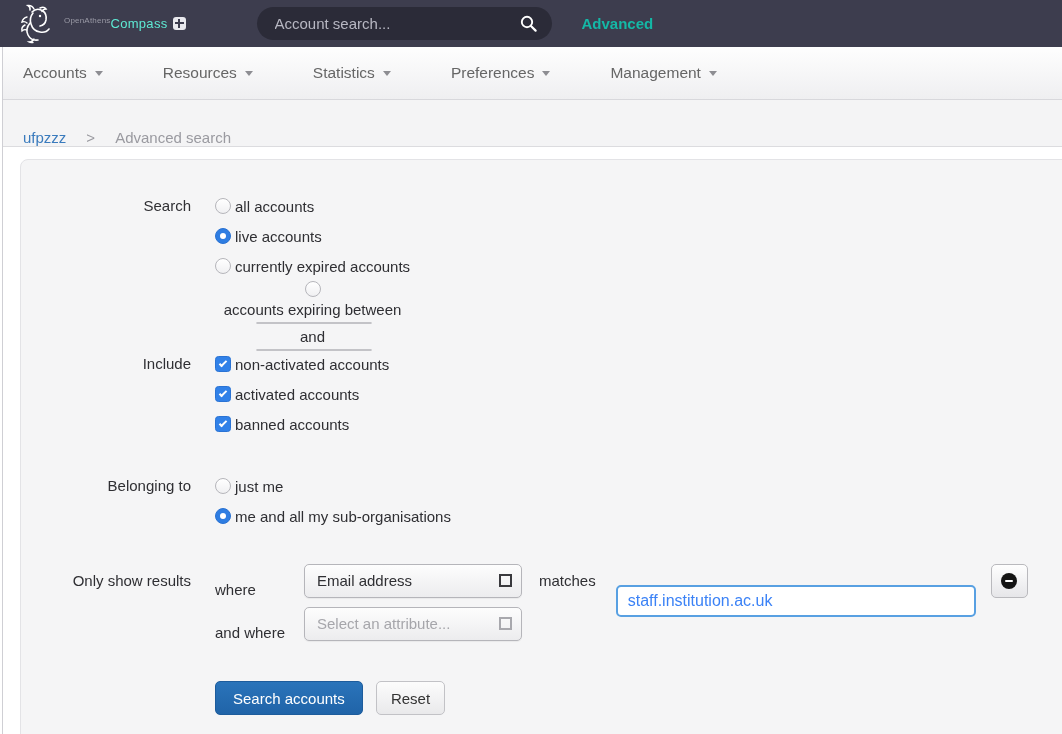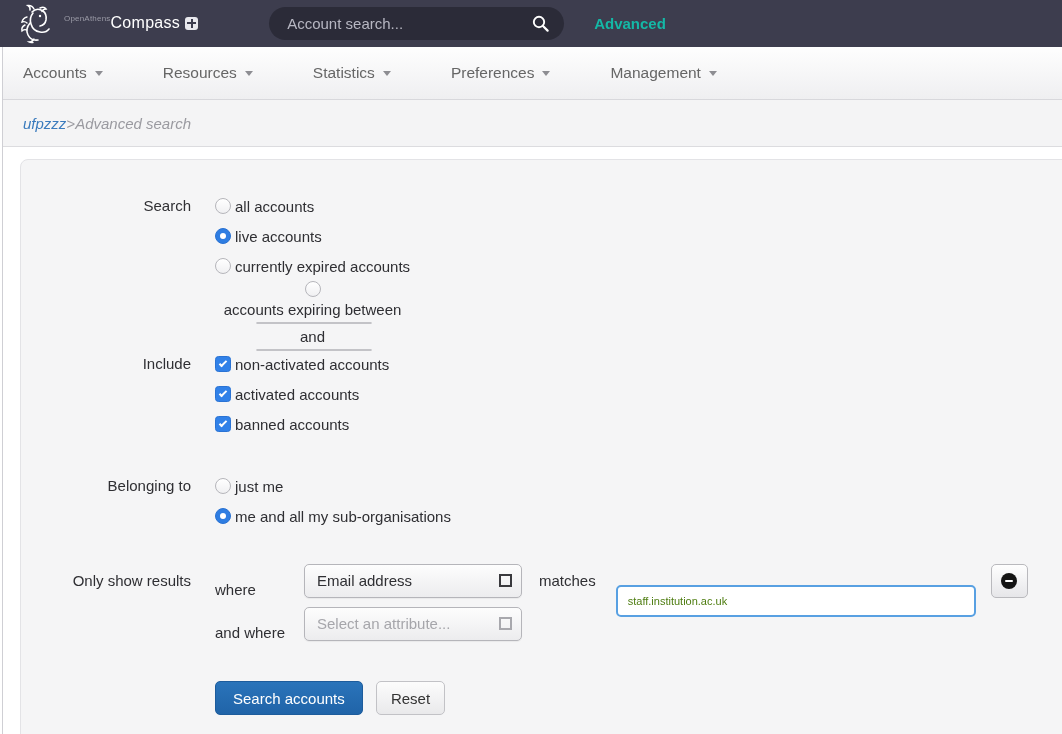--- a/index.html
+++ b/index.html
@@ -6,42 +6,42 @@
   html, body { width: 1062px; height: 734px; overflow: hidden; background: #fff;
     font-family: "Liberation Sans", sans-serif; font-size: 15px; color: #333; }
 
   
   .topbar { height: 47px; background: #3d3d4e; display: flex; align-items: center; padding-left: 18px; }
   .brand { display: flex; align-items: center; gap: 8px; cursor: pointer; }
   .brand svg { flex: none; }
   .brand-txt { display: flex; flex-direction: row; line-height: 1.05; }
   .brand-small { color: #9a9aa6; font-size: 8px; letter-spacing: .2px; margin-bottom: 2px; }
   .brand-row { display: flex; align-items: center; gap: 5px; }
-  .brand-name { color: #ffffff; font-size: 16px; letter-spacing: .3px; }
+  .brand-name { color: #5eead4; font-size: 13px; letter-spacing: .3px; }
   .plus-badge { position: relative; width: 13px; height: 13px; background: #e9e9ee; border-radius: 3px; display: inline-block; }
   .plus-badge .pb-h { position: absolute; left: 2px; right: 2px; top: 5.5px; height: 2px; background: #3d3d4e; }
   .plus-badge .pb-v { position: absolute; top: 2px; bottom: 2px; left: 5.5px; width: 2px; background: #3d3d4e; }
 
   .search-pill { margin-left: 71px; width: 295px; height: 33px; border-radius: 17px; background: #2b2b38;
     display: flex; align-items: center; padding: 0 15px 0 18px; }
   .search-pill input { flex: 1; background: transparent; border: none; outline: none; color: #e8e8ee; font-size: 15px; font-family: inherit; }
   .search-pill input::placeholder { color: #b7b7c2; opacity: 1; }
   .advanced { margin-left: 30px; color: #14b8a6; font-weight: 700; font-size: 15px; cursor: pointer; }
 
   
   .below { margin-left: 2px; border-left: 1px solid #cfcfd4; min-height: 687px; }
 
   nav { height: 53px; background: linear-gradient(#fefefe, #efeff1); border-bottom: 1px solid #d8d8dc;
     display: flex; align-items: center; padding-left: 20px; gap: 60px; }
   .nav-item { display: flex; align-items: center; color: #666; font-size: 15.5px; cursor: pointer; }
   .caret { width: 0; height: 0; border-left: 4.5px solid transparent; border-right: 4.5px solid transparent;
     border-top: 5px solid #8d8d92; margin-left: 8px; display: inline-block; }
 
   .breadcrumb { height: 47px; background: #f4f4f5; border-bottom: 1px solid #dcdcdf;
-    display: flex; align-items: center; padding-left: 20px; gap: 0; font-size: 15px; font-style: italic; }
+    display: flex; align-items: flex-end; padding-left: 20px; gap: 20px; font-size: 15px; }
   .bc-org { color: #3a7bbd; text-decoration: none; cursor: pointer; }
   .bc-sep, .bc-page { color: #9a9aa0; }
 
   
   .panel { margin: 12px -8px 0 17px; background: #f5f5f6; border: 1px solid #e3e3e6;
     border-radius: 8px; padding: 31px 0 40px 0; min-height: 600px; }
 
   .frow { display: flex; align-items: flex-start; margin-bottom: 32px; }
   .flabel { flex: none; width: 170px; text-align: right; line-height: 30px; color: #2f2f33; }
   .fctl { margin-left: 24px; }
@@ -71,21 +71,21 @@
   .sub { flex: none; width: 89px; color: #2f2f33; margin-top: 18px; }
   .select { display: inline-flex; justify-content: space-between; align-items: center; width: 218px; height: 34px;
     padding: 0 9px 0 12px; background: linear-gradient(#fdfdfd, #ececee); border: 1px solid #b5b5ba;
     border-radius: 5px; cursor: pointer; box-shadow: 0 1px 1px rgba(0,0,0,.05); text-align: center; }
   .sel-txt { color: #2f2f33; }
   .select.placeholder .sel-txt { color: #a6a6ab; }
   .sq { flex: none; width: 13px; height: 13px; border: 2px solid #3a3a3e; display: inline-block; background: transparent; }
   .sq.light { border-color: #a8a8ad; }
   .matches { margin-left: 17px; color: #2f2f33; }
   .val-input { margin-left: 20px; width: 360px; height: 32px; border: 2px solid #58a0e2; border-radius: 5px;
-    padding: 0 10px; font-size: 11px; color: #4d7c0f; outline: none; font-family: inherit; background: #fff; margin-top: 40px; }
+    padding: 0 10px; font-size: 16px; color: #3b82f6; outline: none; font-family: inherit; background: #fff; margin-top: 40px; }
   .minus-btn { margin-left: 15px; width: 37px; height: 34px; border: 1px solid #b9b9bd; border-radius: 5px;
     background: linear-gradient(#fefefe, #e6e6e9); display: grid; place-items: center; cursor: pointer; }
   .minus-circle { position: relative; width: 16px; height: 16px; border-radius: 50%; background: #141414; display: block; }
   .minus-bar { position: absolute; left: 4px; right: 4px; top: 7px; height: 2px; background: #fff; border-radius: 1px; }
 
   
   .actions { margin-top: 32px; margin-bottom: 0; }
   .btn-primary { composes: btn; }
   .btn-primary { height: 34px; border-radius: 5px; font-size: 15px; font-family: inherit; cursor: pointer;
     padding: 0 17px; color: #fff; background: linear-gradient(#2a74ba, #2064a8); border: 1px solid #1d5c9c; }

